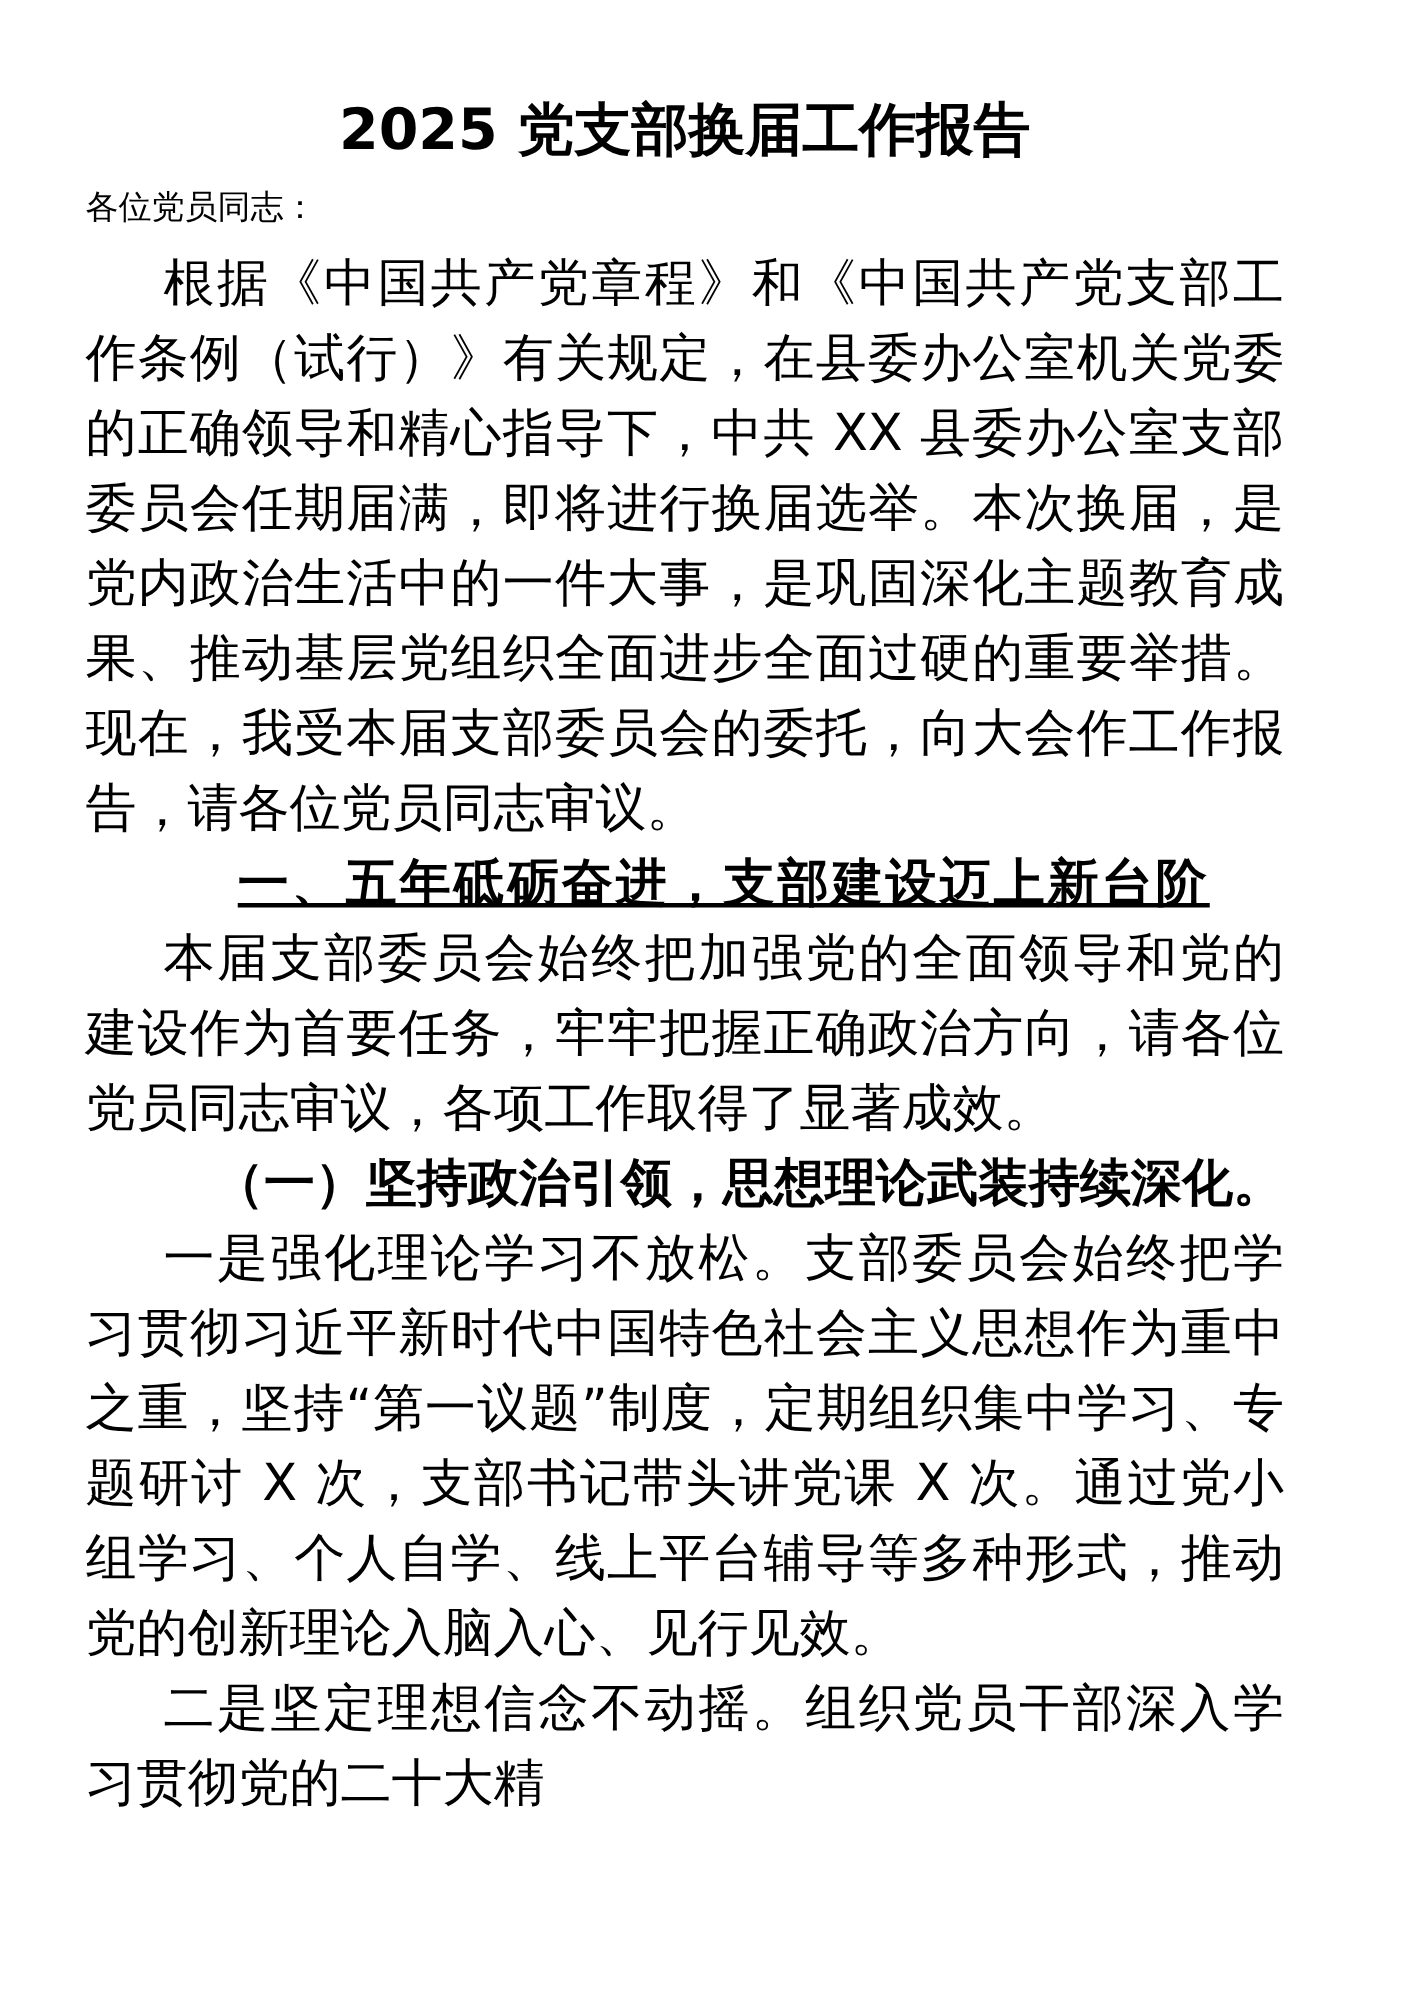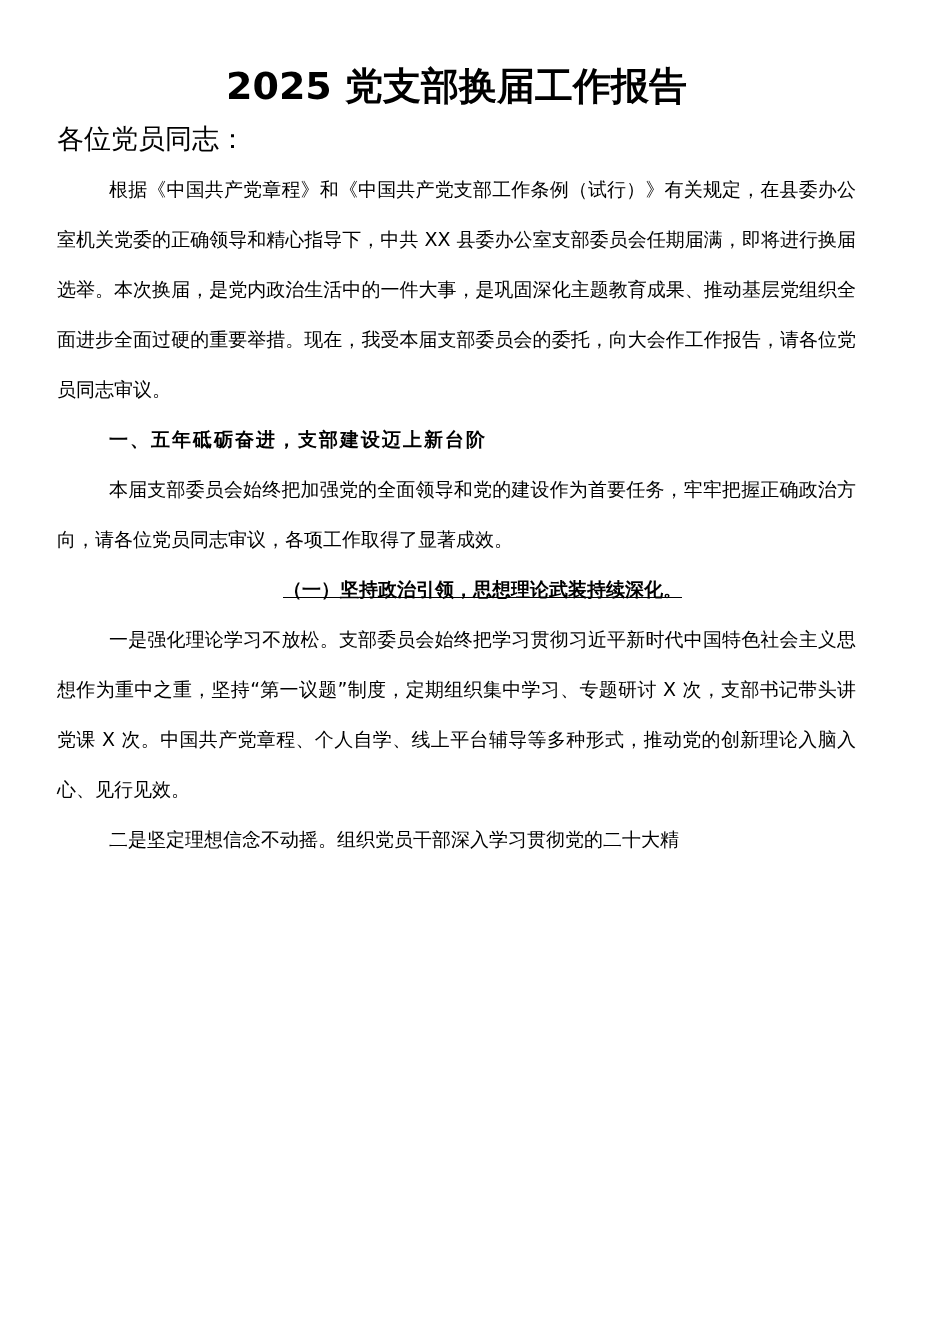--- a/index.html
+++ b/index.html
@@ -22,56 +22,56 @@
   .title {
     margin: 0;
     font-size: 38px;
     line-height: 56px;
     font-weight: 700;
     text-align: center;
     color: #000000;
   }
   .salutation {
     margin: 0;
-    font-size: 27px;
+    font-size: 22px;
     line-height: 50px;
     text-indent: 0;
   }
   .para {
     margin: 0;
-    font-size: 19px;
+    font-size: 34px;
     line-height: 50px;
     text-align: justify;
     text-indent: 52px;
     word-break: break-all;
   }
   .heading1 {
     font-weight: 600;
     letter-spacing: 2px;
-    text-align: left;
+    text-align: center;
+    text-decoration: underline;
   }
   .heading2 {
     font-weight: 700;
-    text-align: center;
-    text-decoration: underline;
+    text-align: right;
   }
 </style>
 </head>
 <body>
 
 <div class="page">
   <h1 class="title">2025 党支部换届工作报告</h1>
 
   <p class="salutation">各位党员同志：</p>
 
   <p class="para">根据《中国共产党章程》和《中国共产党支部工作条例（试行）》有关规定，在县委办公室机关党委的正确领导和精心指导下，中共 XX 县委办公室支部委员会任期届满，即将进行换届选举。本次换届，是党内政治生活中的一件大事，是巩固深化主题教育成果、推动基层党组织全面进步全面过硬的重要举措。现在，我受本届支部委员会的委托，向大会作工作报告，请各位党员同志审议。</p>
 
 
   <p class="para heading1">一、五年砥砺奋进，支部建设迈上新台阶</p>
 
   <p class="para">本届支部委员会始终把加强党的全面领导和党的建设作为首要任务，牢牢把握正确政治方向，请各位党员同志审议，各项工作取得了显著成效。</p>
 
   <p class="para heading2">（一）坚持政治引领，思想理论武装持续深化。</p>
 
-  <p class="para">一是强化理论学习不放松。支部委员会始终把学习贯彻习近平新时代中国特色社会主义思想作为重中之重，坚持“第一议题”制度，定期组织集中学习、专题研讨 X 次，支部书记带头讲党课 X 次。中国共产党章程、个人自学、线上平台辅导等多种形式，推动党的创新理论入脑入心、见行见效。</p>
+  <p class="para">一是强化理论学习不放松。支部委员会始终把学习贯彻习近平新时代中国特色社会主义思想作为重中之重，坚持“第一议题”制度，定期组织集中学习、专题研讨 X 次，支部书记带头讲党课 X 次。通过党小组学习、个人自学、线上平台辅导等多种形式，推动党的创新理论入脑入心、见行见效。</p>
 
   <p class="para">二是坚定理想信念不动摇。组织党员干部深入学习贯彻党的二十大精</p>
 </div>
 
 </body></html>

